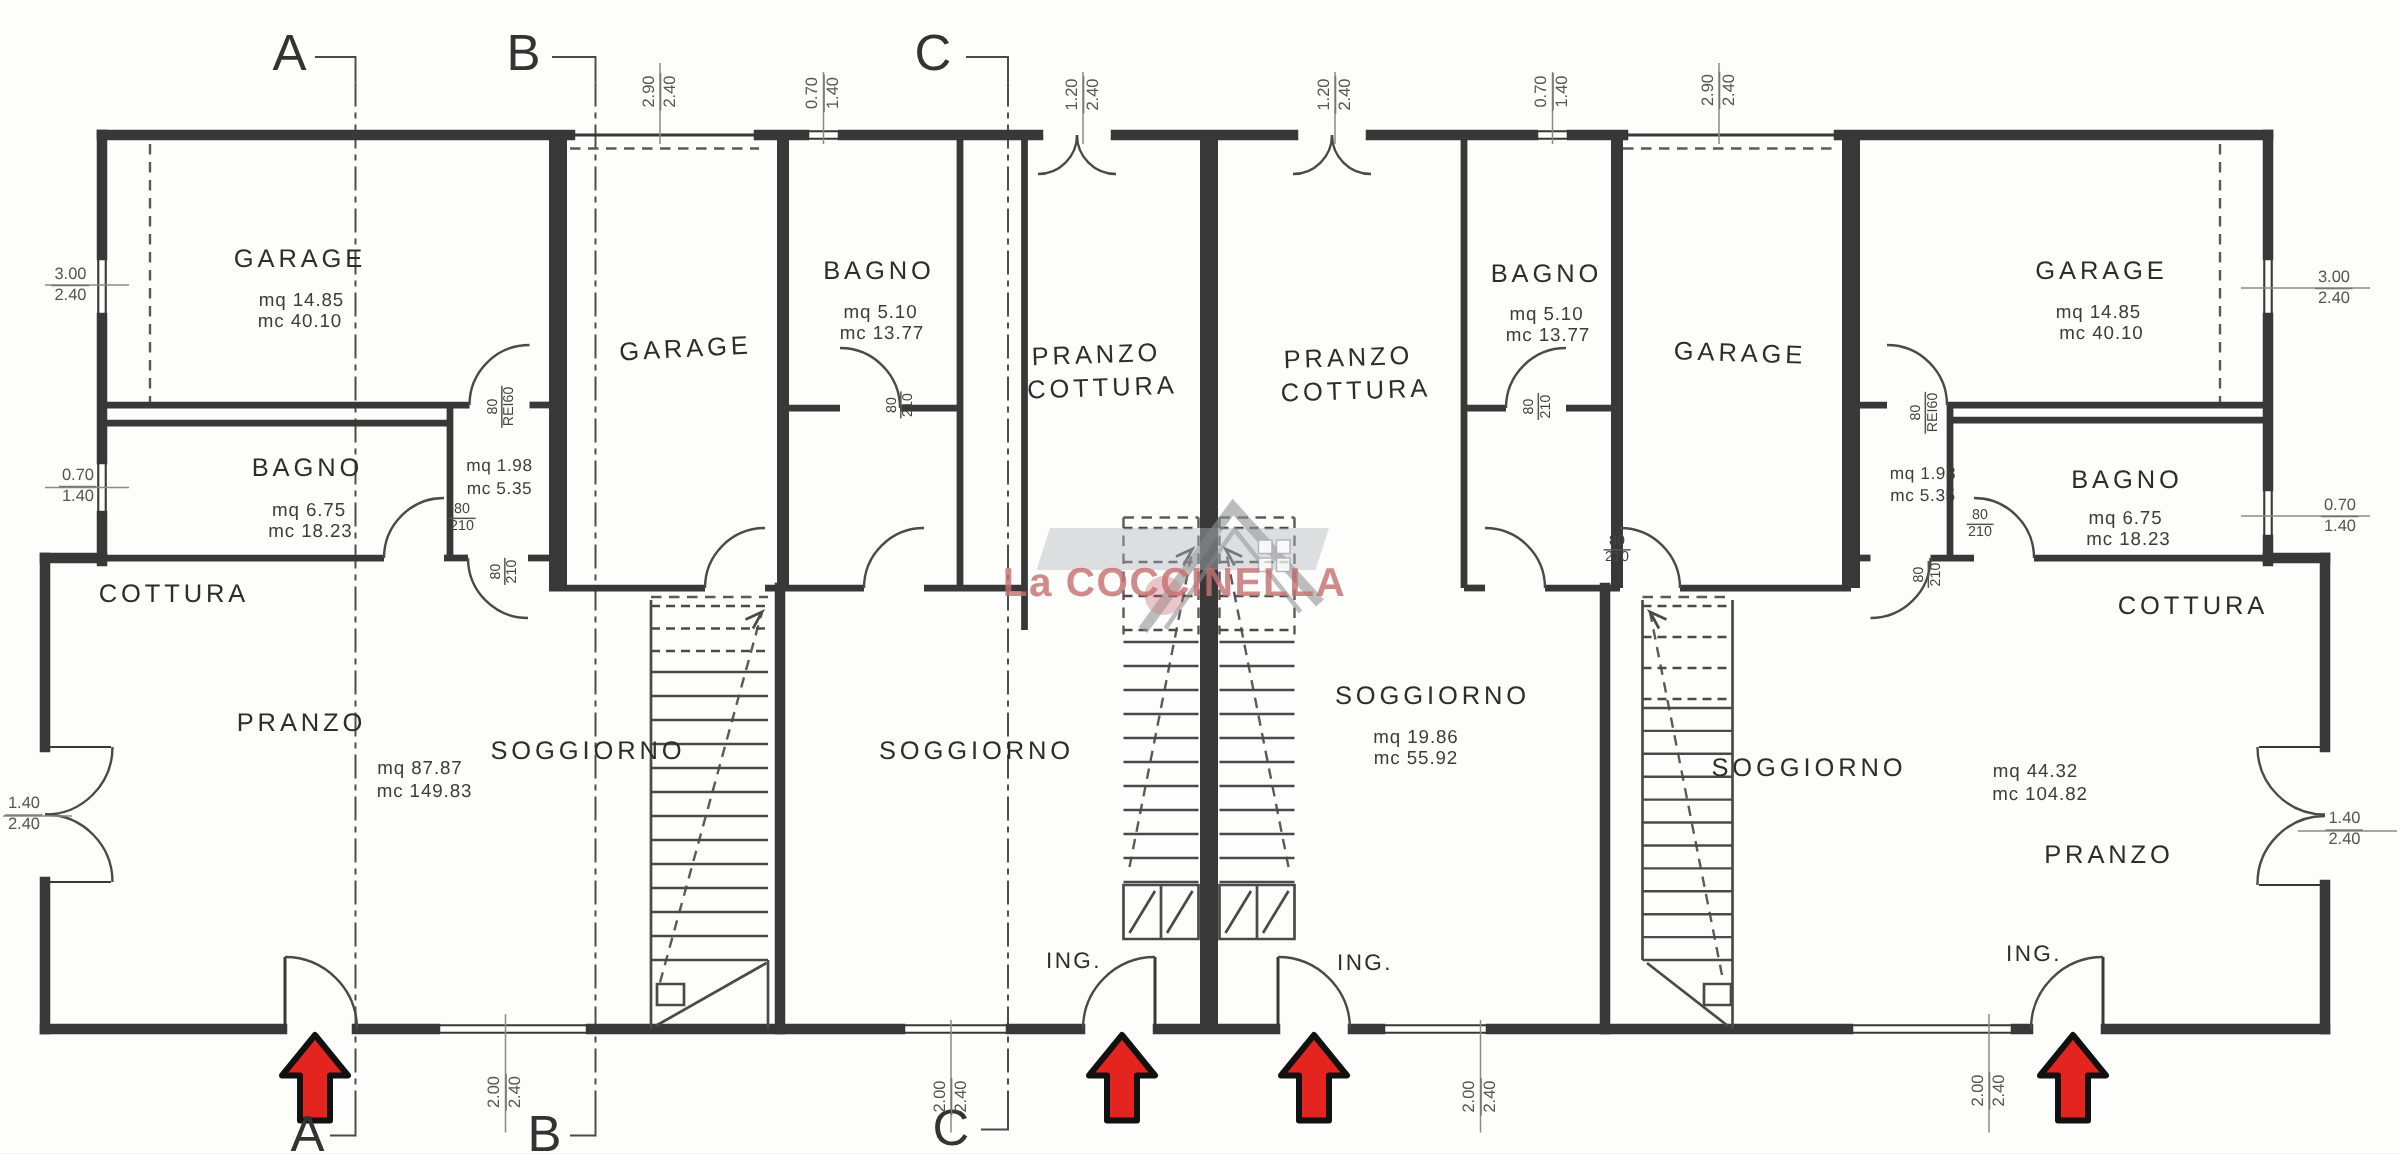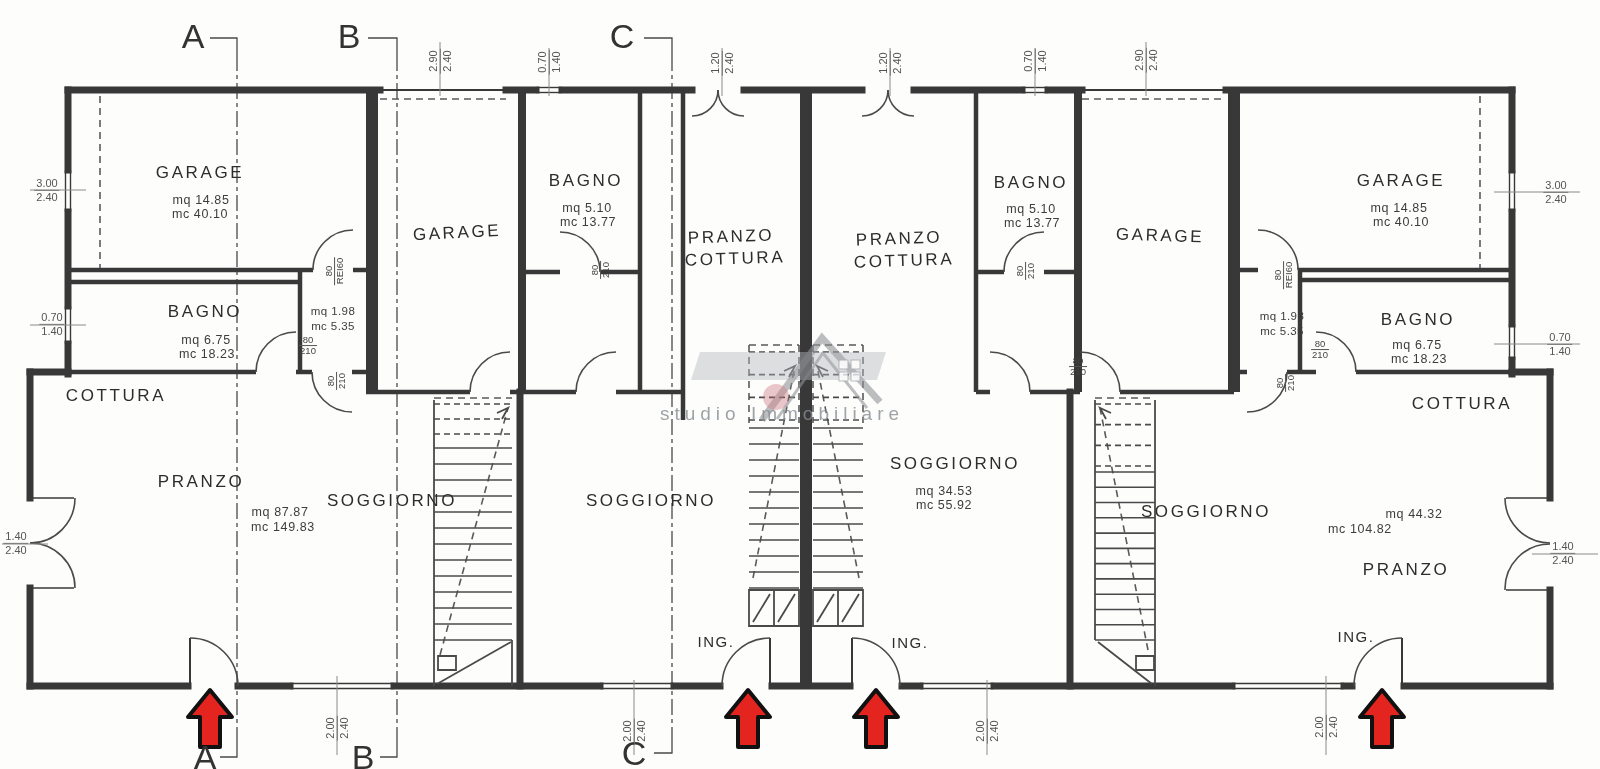--- a/index.html
+++ b/index.html
@@ -373,33 +373,33 @@
 <div class="lbl rm" style="left:731px;top:237px;transform:translate(-50%,-50%) rotate(-2deg)">PRANZO</div>
 <div class="lbl rm" style="left:735px;top:259px;transform:translate(-50%,-50%) rotate(-2deg)">COTTURA</div>
 <div class="lbl rm" style="left:651px;top:501px">SOGGIORNO</div>
 <div class="lbl rm" style="left:899px;top:239px;transform:translate(-50%,-50%) rotate(-2deg)">PRANZO</div>
 <div class="lbl rm" style="left:904px;top:261px;transform:translate(-50%,-50%) rotate(-2deg)">COTTURA</div>
 <div class="lbl rm" style="left:1031px;top:183px">BAGNO</div>
 <div class="lbl sub" style="left:1031px;top:209px">mq 5.10</div>
 <div class="lbl sub" style="left:1032px;top:223px">mc 13.77</div>
 <div class="lbl rm" style="left:1160px;top:236px;transform:translate(-50%,-50%) rotate(2deg)">GARAGE</div>
 <div class="lbl rm" style="left:955px;top:464px">SOGGIORNO</div>
-<div class="lbl sub" style="left:944px;top:491px">mq 34.53</div>
+<div class="lbl sub" style="left:944px;top:491px">mq 19.86</div>
 <div class="lbl sub" style="left:944px;top:505px">mc 55.92</div>
 <div class="lbl rm" style="left:1401px;top:181px">GARAGE</div>
 <div class="lbl sub" style="left:1399px;top:208px">mq 14.85</div>
 <div class="lbl sub" style="left:1401px;top:222px">mc 40.10</div>
 <div class="lbl rm" style="left:1418px;top:320px">BAGNO</div>
 <div class="lbl sub" style="left:1417px;top:345px">mq 6.75</div>
 <div class="lbl sub" style="left:1419px;top:359px">mc 18.23</div>
 <div class="lbl sub2" style="left:1282px;top:316px">mq 1.98</div>
 <div class="lbl sub2" style="left:1282px;top:331px">mc 5.35</div>
 <div class="lbl rm" style="left:1462px;top:404px">COTTURA</div>
 <div class="lbl rm" style="left:1206px;top:512px">SOGGIORNO</div>
-<div class="lbl sub" style="left:1414px;top:514px">mq 44.32</div>
+<div class="lbl sub" style="left:1357px;top:514px">mq 44.32</div>
 <div class="lbl sub" style="left:1360px;top:529px">mc 104.82</div>
 <div class="lbl rm" style="left:1406px;top:570px">PRANZO</div>
 
 <div class="lbl ing" style="left:716px;top:641px">ING.</div>
 <div class="lbl ing" style="left:910px;top:642px">ING.</div>
 <div class="lbl ing" style="left:1356px;top:636px">ING.</div>
 
 <div class="dim v" style="left:440px;top:61px">
       <span>2.90</span>
       <span class="b">2.40</span>
@@ -498,15 +498,15 @@
     </div>
 <div class="tag" style="left:1320px;top:350px">
       <span>80</span>
       <span class="b">210</span>
     </div>
 <div class="tag v" style="left:1286px;top:383px">
       <span>80</span>
       <span class="b">210</span>
     </div>
 
-<div class="wm-tag" style="left:782px;top:414px">studio Immobiliare</div>
+<div class="wm-brand" style="left:783px;top:389px">La COCCINELLA</div>
 
 </div>
 
 </body></html>

